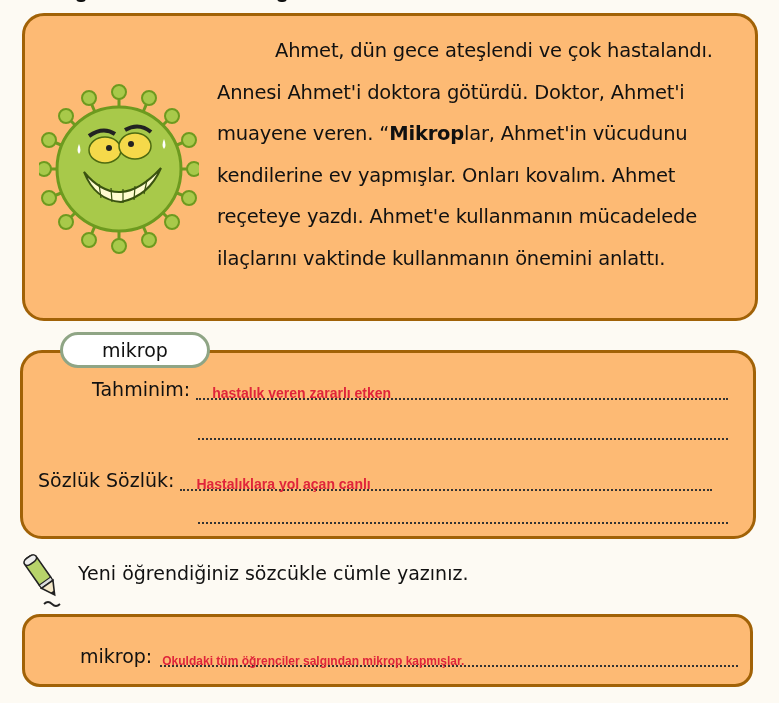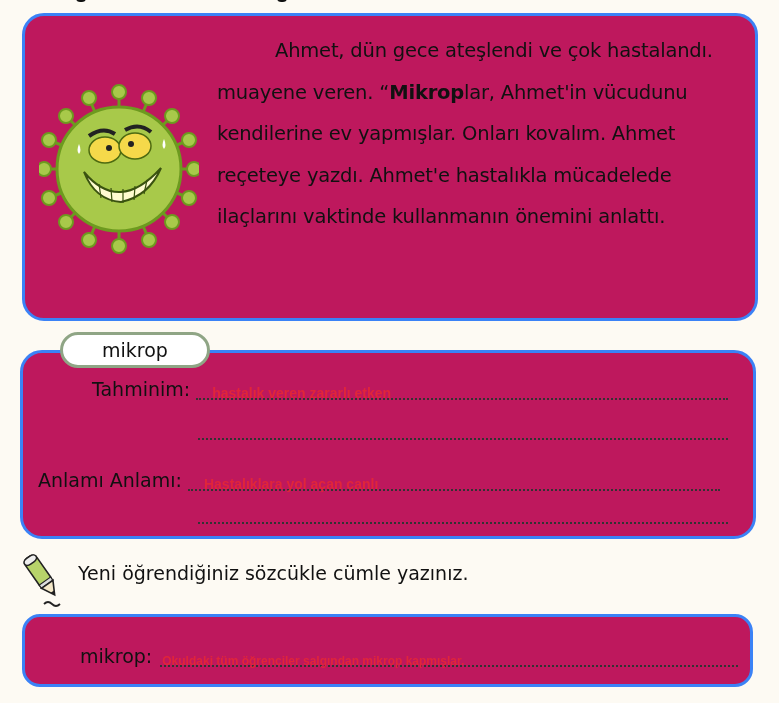--- a/index.html
+++ b/index.html
@@ -3,22 +3,22 @@
 <meta charset="utf-8">
 <style>
   html, body { margin:0; padding:0; }
   body {
     width:779px; height:703px; position:relative; overflow:hidden;
     background:#fdfaf3;
     font-family:"DejaVu Sans", sans-serif;
     color:#111;
   }
   .box {
-    position:absolute; background:#be185d;
-    border:3px solid #3b82f6; border-radius:22px; box-sizing:border-box;
+    position:absolute; background:#fdba74;
+    border:3px solid #a16207; border-radius:22px; box-sizing:border-box;
   }
   #story-box { left:22px; top:13px; width:736px; height:308px; }
   #vocab-box { left:20px; top:350px; width:736px; height:189px; }
   #sentence-box { left:22px; top:614px; width:731px; height:73px; border-radius:18px; }
 
   .story-text {
     position:absolute; left:192px; top:14px; width:540px;
     font-size:19.5px; line-height:41.5px; color:#111;
     letter-spacing:-0.2px;
   }
@@ -115,42 +115,43 @@
       <line x1="84" y1="105" x2="84" y2="119"></line>
       <line x1="96" y1="102" x2="95" y2="116"></line>
       <line x1="108" y1="96" x2="105" y2="110"></line>
     </g>
     <path d="M40 60 q3 7 0 10 q-3 -3 0 -10z" fill="#fff"></path>
     <path d="M125 55 q3 7 0 10 q-3 -3 0 -10z" fill="#fff"></path>
   </svg>
 
   <div class="story-text">
     <span class="story-line indent">Ahmet, dün gece ateşlendi ve çok hastalandı.</span>
+    <span class="story-line">Annesi Ahmet'i doktora götürdü. Doktor, Ahmet'i</span>
     <span class="story-line"><span>muayene veren. “</span><b>Mikrop</b><span>lar, Ahmet'in vücudunu</span></span>
     <span class="story-line">kendilerine ev yapmışlar. Onları kovalım. Ahmet</span>
-    <span class="story-line">reçeteye yazdı. Ahmet'e hastalıkla mücadelede</span>
+    <span class="story-line">reçeteye yazdı. Ahmet'e kullanmanın mücadelede</span>
     <span class="story-line">ilaçlarını vaktinde kullanmanın önemini anlattı.</span>
   </div>
 </div>
 
 <div class="tab-pill">mikrop</div>
 <div class="box" id="vocab-box"></div>
 
 <div class="row" style="left:92px; top:376px;">
   <span class="label">Tahminim:</span>
   <span class="dotline" style="width:532px; margin-left:6px;">
     <span class="answer">hastalık veren zararlı etken</span>
   </span>
 </div>
 <div class="row" style="left:198px; top:416px;">
   <span class="dotline" style="width:530px;"></span>
 </div>
 
 <div class="row" style="left:38px; top:458px;">
-  <span class="label">Anlamı Anlamı:</span>
+  <span class="label">Sözlük Sözlük:</span>
   <span class="dotline" style="width:532px; margin-left:6px;margin-top:9px;">
     <span class="answer">Hastalıklara yol açan canlı</span>
   </span>
 </div>
 <div class="row" style="left:198px; top:500px;">
   <span class="dotline" style="width:530px;"></span>
 </div>
 
 <svg class="pencil" viewBox="0 0 44 60">
   <g transform="rotate(-35 22 30)">

